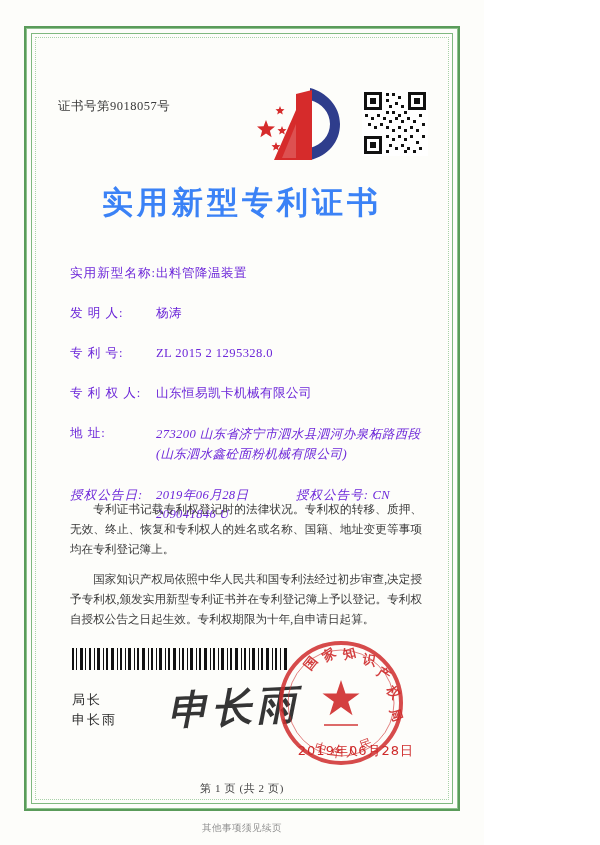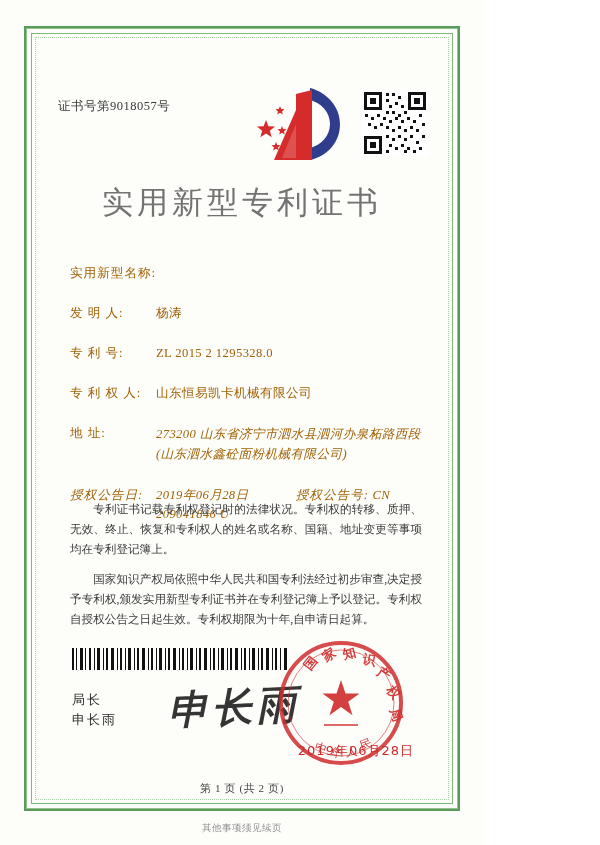--- a/index.html
+++ b/index.html
@@ -75,35 +75,35 @@
     height: 66px;
   }
 
   
   .title {
     position: absolute;
     left: 0; right: 0;
     top: 182px;
     text-align: center;
     font-size: 31px;
-    font-weight: normal;
+    font-weight: bold;
     letter-spacing: 4px;
-    color: #737373;
+    color: #3b82f6;
     font-family: "DejaVu Sans", sans-serif;
   }
 
   
   .fields {
     position: absolute;
     left: 70px;
     top: 264px;
     right: 60px;
     font-size: 12.6px;
     line-height: 1.5;
-    color: #a16207;
+    color: #6d28d9;
   }
   .field-row {
     display: flex;
     align-items: flex-start;
     margin-bottom: 21px;
     white-space: nowrap;
   }
   .field-label {
     width: 86px;
     flex: 0 0 86px;
@@ -312,20 +312,21 @@
       </g>
     </svg>
   </div>
 
   <div class="title">实用新型专利证书</div>
 
   <div class="fields">
 
     <div class="field-row">
       <div class="field-label">实用新型名称:</div>
+      <div class="field-value">出料管降温装置</div>
     </div>
 
     <div class="field-row">
       <div class="field-label">发 明 人:</div>
       <div class="field-value">杨涛</div>
     </div>
 
     <div class="field-row">
       <div class="field-label">专 利 号:</div>
       <div class="field-value">ZL 2015 2 1295328.0</div>

